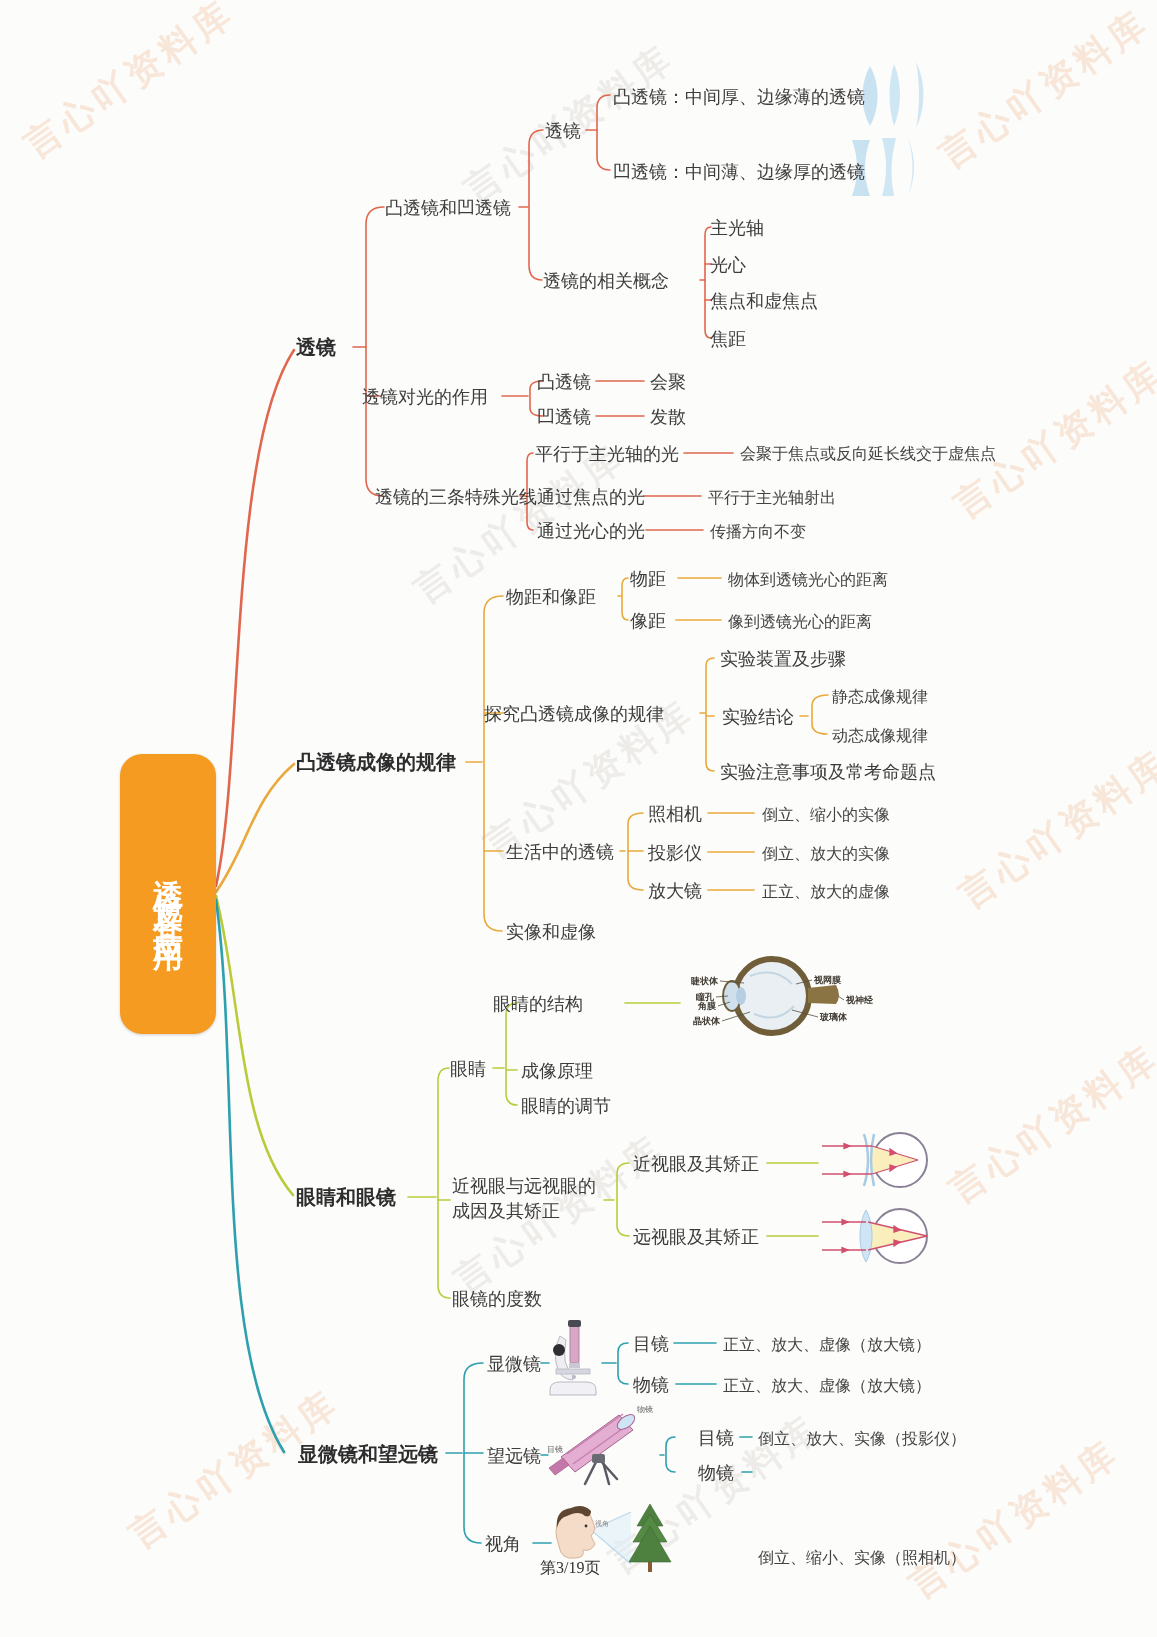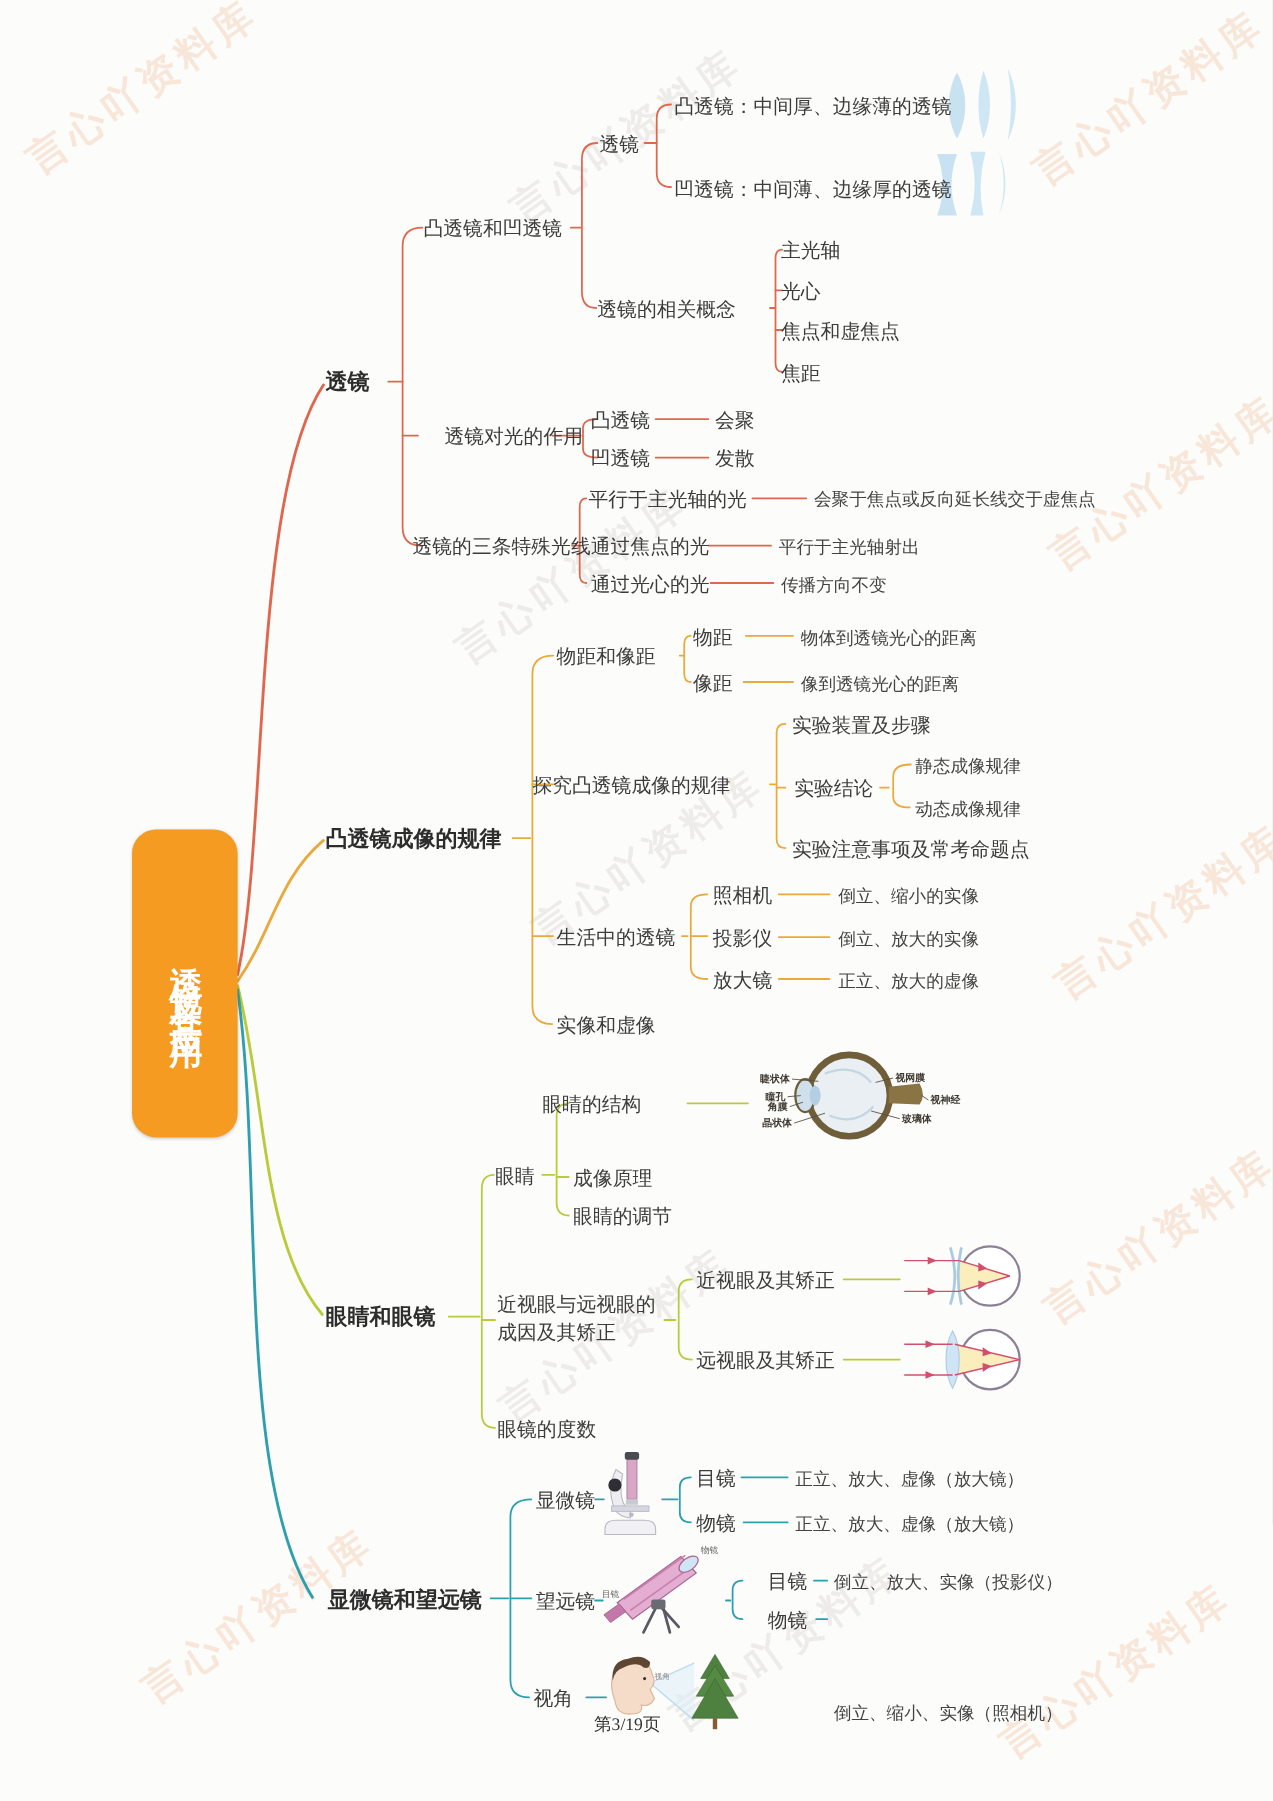--- a/index.html
+++ b/index.html
@@ -244,21 +244,21 @@
   <div class="lbl b" style="left:296px;top:334px">透镜</div>
   <div class="lbl n" style="left:385px;top:196px">凸透镜和凹透镜</div>
   <div class="lbl n" style="left:545px;top:119px">透镜</div>
   <div class="lbl n" style="left:613px;top:85px">凸透镜：中间厚、边缘薄的透镜</div>
   <div class="lbl n" style="left:613px;top:160px">凹透镜：中间薄、边缘厚的透镜</div>
   <div class="lbl n" style="left:543px;top:269px">透镜的相关概念</div>
   <div class="lbl n" style="left:710px;top:216px">主光轴</div>
   <div class="lbl n" style="left:710px;top:253px">光心</div>
   <div class="lbl n" style="left:710px;top:289px">焦点和虚焦点</div>
   <div class="lbl n" style="left:710px;top:327px">焦距</div>
-  <div class="lbl n" style="left:404px;top:385px">透镜对光的作用</div>
+  <div class="lbl n" style="left:362px;top:385px">透镜对光的作用</div>
   <div class="lbl n" style="left:537px;top:370px">凸透镜</div>
   <div class="lbl n" style="left:650px;top:370px">会聚</div>
   <div class="lbl n" style="left:537px;top:405px">凹透镜</div>
   <div class="lbl n" style="left:650px;top:405px">发散</div>
   <div class="lbl n" style="left:375px;top:485px">透镜的三条特殊光线</div>
   <div class="lbl n" style="left:535px;top:442px">平行于主光轴的光</div>
   <div class="lbl v" style="left:740px;top:444px">会聚于焦点或反向延长线交于虚焦点</div>
   <div class="lbl n" style="left:537px;top:485px">通过焦点的光</div>
   <div class="lbl v" style="left:708px;top:488px">平行于主光轴射出</div>
   <div class="lbl n" style="left:537px;top:519px">通过光心的光</div>

